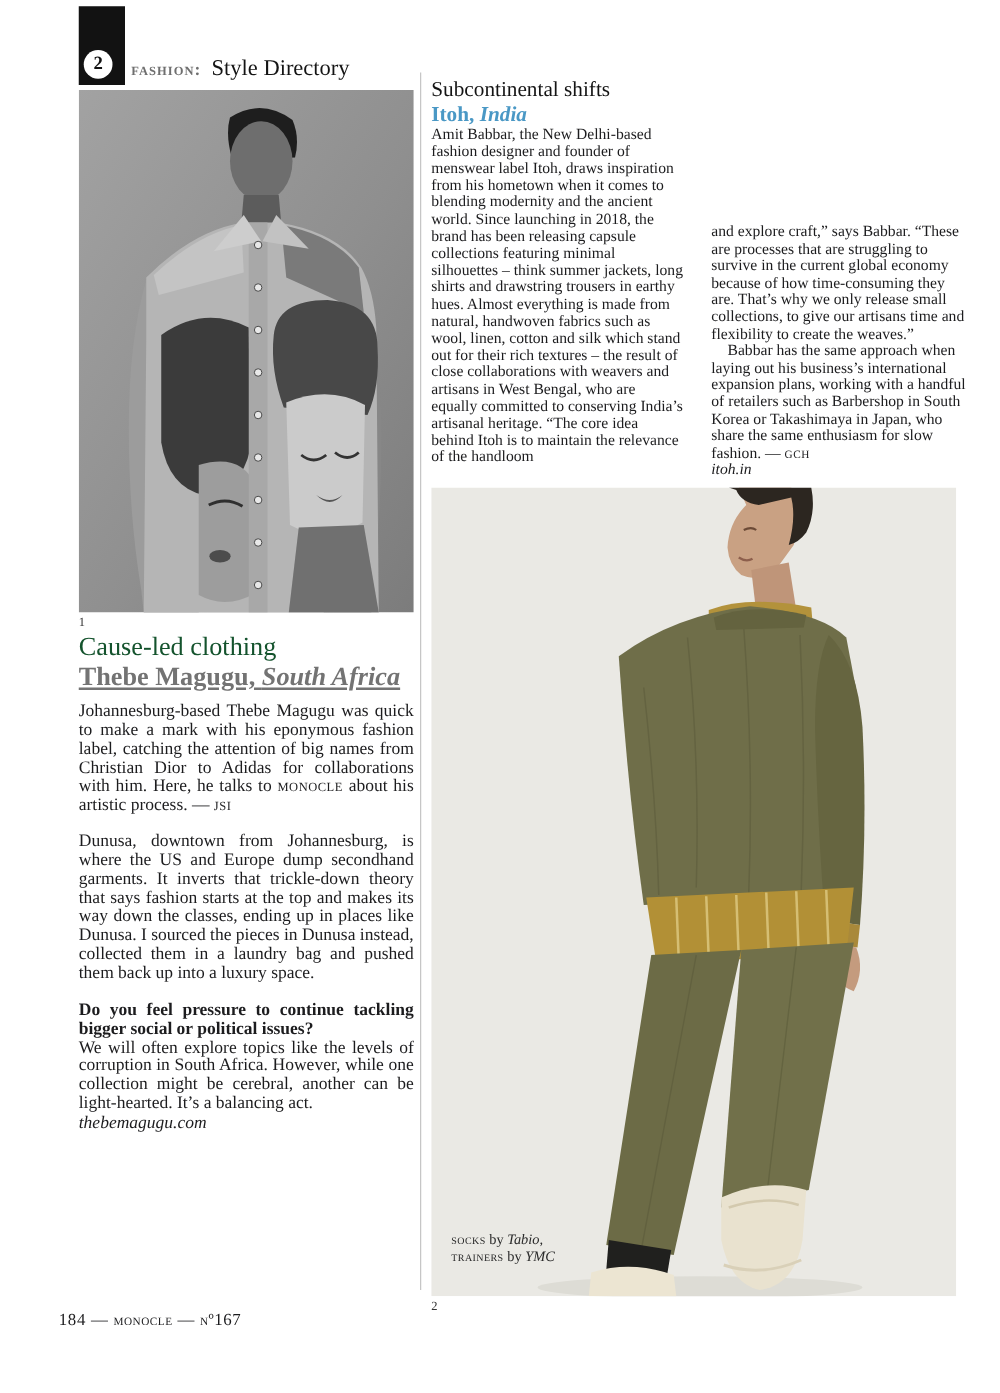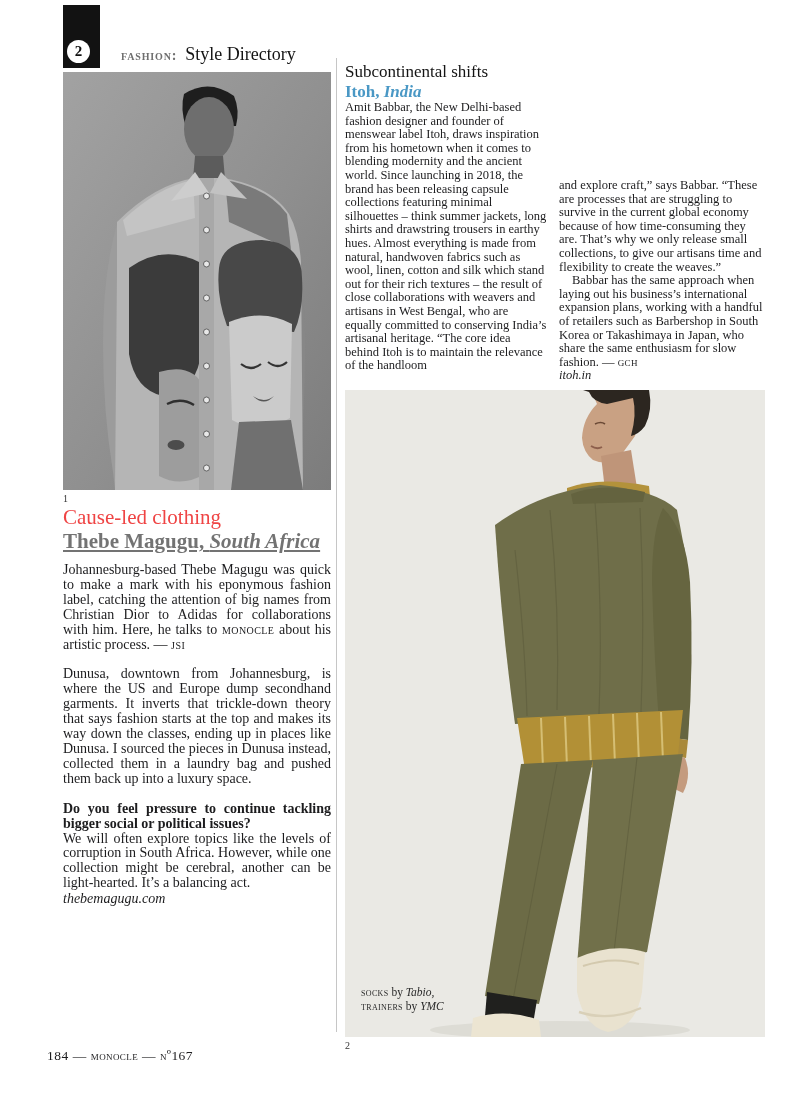--- a/index.html
+++ b/index.html
@@ -9,39 +9,39 @@
   }
   
   .masthead{position:absolute;left:63px;top:0;height:70px;}
   .tab{position:absolute;left:0;top:5px;width:37px;height:63px;background:#121212;}
   .badge{
     position:absolute;left:4px;bottom:5px;width:23px;height:23px;border-radius:50%;
     background:#ffffff;display:flex;align-items:center;justify-content:center;
     font-size:15px;font-weight:bold;color:#111;
   }
   .masthead-title{position:absolute;left:42px;top:44px;width:400px;white-space:nowrap;}
-  .sec-label{font-variant:small-caps;letter-spacing:.06em;font-size:14px;color:#6f6f6f;font-weight:bold;margin-left:16px;}
+  .sec-label{font-variant:small-caps;letter-spacing:.06em;font-size:14px;color:#6f6f6f;font-weight:bold;}
   .dir-title{font-size:18px;color:#141414;margin-left:4px;}
   
   .rule-v{position:absolute;left:336px;top:58px;width:1px;height:974px;background:#c6c6c6;}
   
   .col-left{position:absolute;left:63px;top:72px;width:268px;}
   .photo1{width:268px;height:418px;display:block;}
   .photo-num{font-size:10px;color:#333;margin:3px 0 0 0;}
-  .col-left h2{font-size:21px;font-weight:normal;margin:2px 0 0 0;line-height:23px;color:#ef4444;}
+  .col-left h2{font-size:21px;font-weight:normal;margin:2px 0 0 0;line-height:23px;color:#14532d;}
   .subtitle{font-size:21px;line-height:23px;margin:1px 0 0 0;color:#737373;text-decoration:underline;}
   .intro{margin:10px 0 0 0;}
   .body-left{font-size:14px;line-height:14.9px;text-align:justify;}
   .qa{margin-top:15px;}
   .qa .q{font-weight:bold;margin:0;}
   .qa .a{margin:0;}
   .site{font-style:italic;margin:1px 0 0 0;}
   
   .col-right{position:absolute;left:345px;top:60px;width:420px;}
-  .two-col{display:grid;grid-template-columns:202px 204px;column-gap:12px;height:330px;}
+  .two-col{display:grid;grid-template-columns:202px 204px;column-gap:22px;height:330px;}
   .col-right h2{font-size:17px;font-weight:normal;margin:2px 0 0 0;line-height:19px;color:#141414;}
   .subtitle-r{font-size:17px;line-height:19px;margin:1px 0 0 0;color:#4a98c5;}
   .body-right{font-size:12.5px;line-height:13.6px;text-align:left;}
   .rc1 .body-right{margin-top:0;}
   .rc2{padding-top:119px;}
   .rc2 p{margin:0;}
   .p-indent{text-indent:13px;}
   .site-r{font-style:italic;font-size:12.5px;line-height:13.6px;margin:0;}
   
   .photo2wrap{position:relative;width:420px;height:647px;margin-top:0;}

